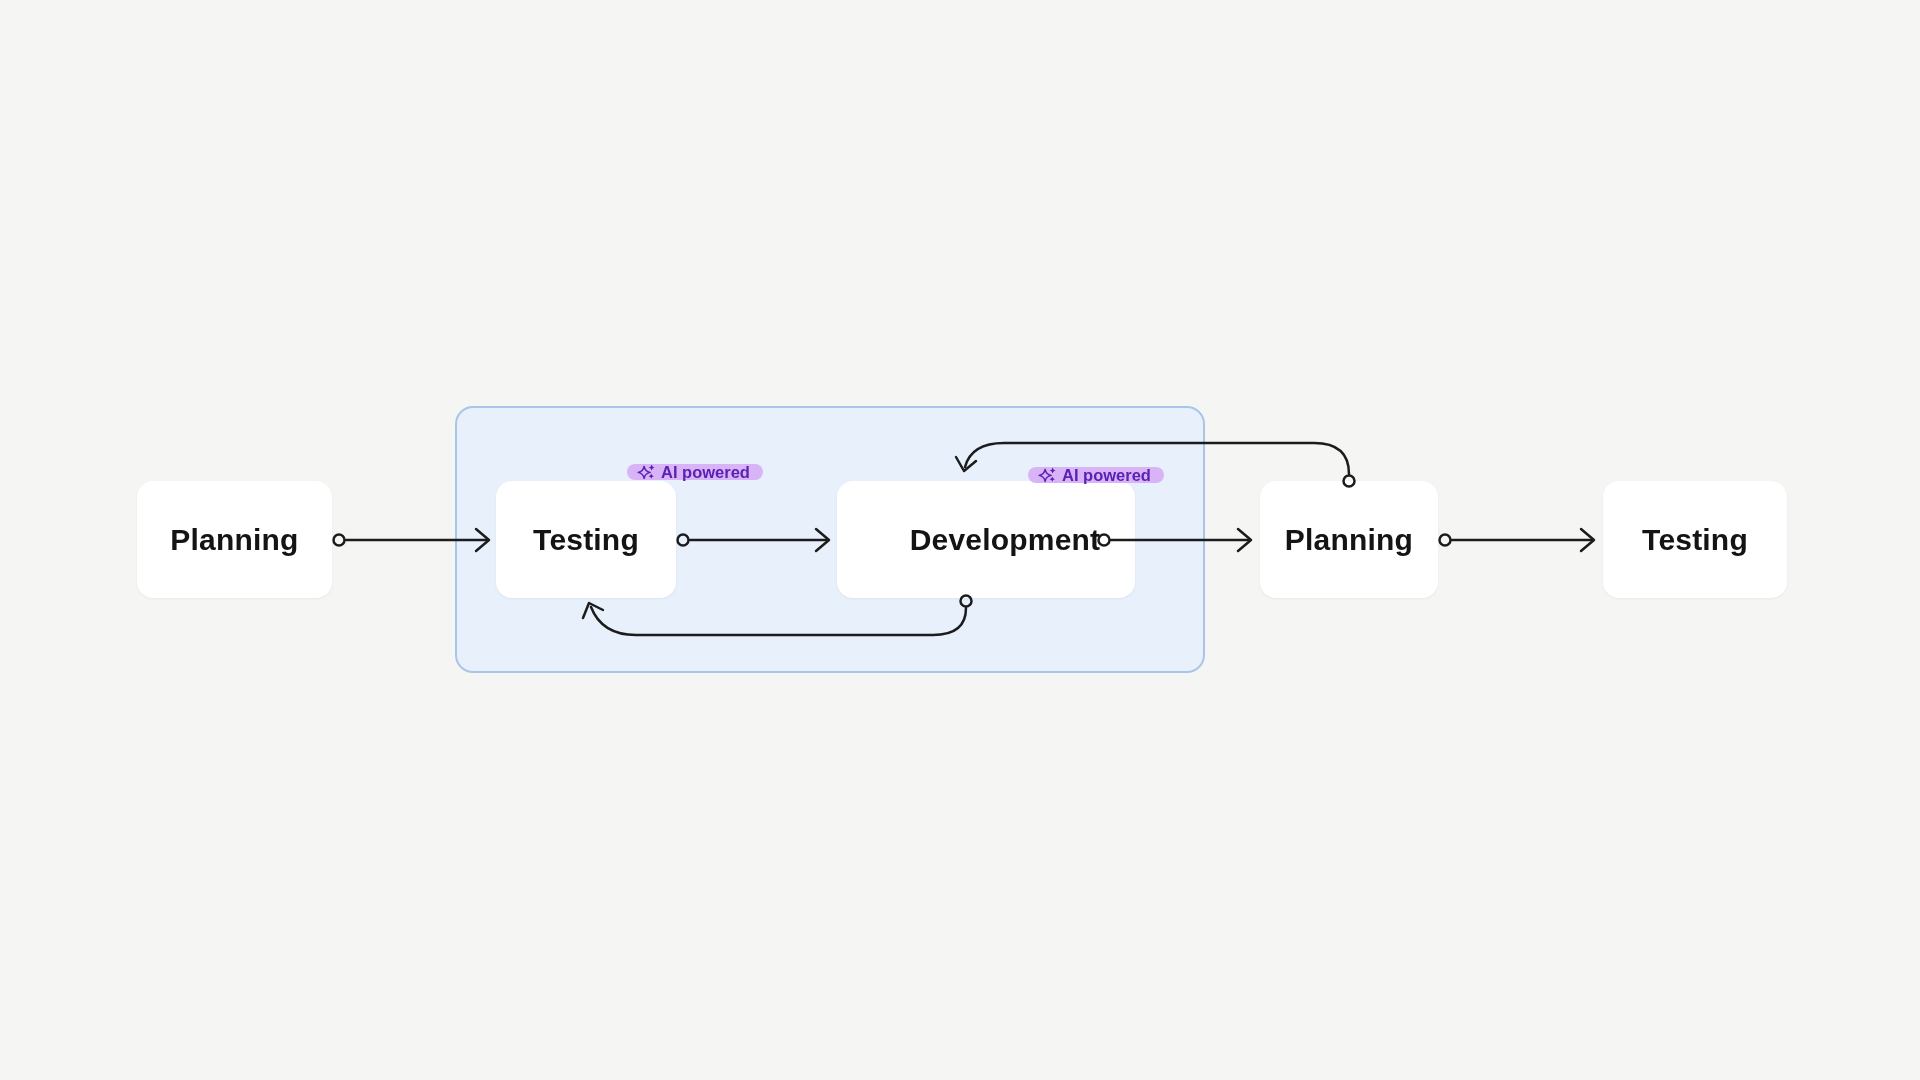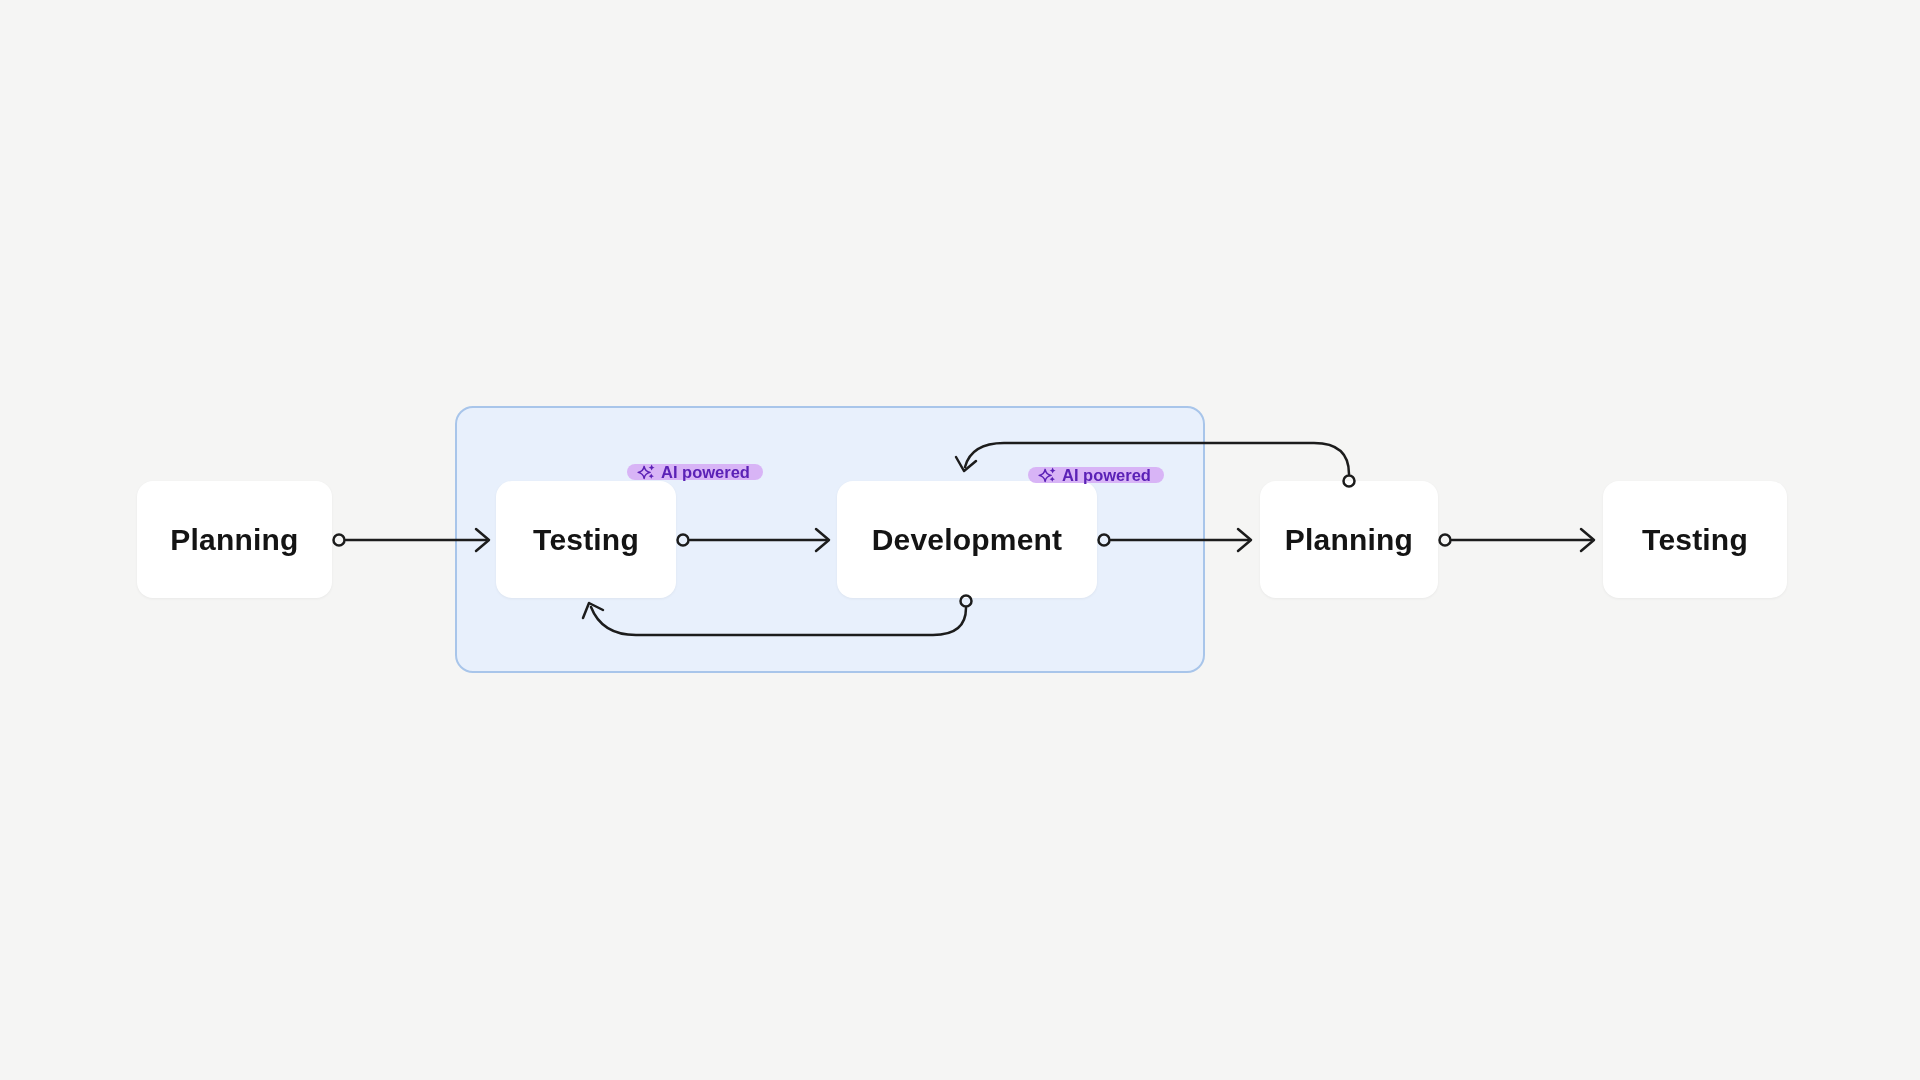--- a/index.html
+++ b/index.html
@@ -42,21 +42,21 @@
   }
   .node .label {
     font-size: 30px;
     font-weight: 700;
     color: #141414;
     letter-spacing: 0.2px;
     white-space: nowrap;
   }
   .node-planning    { left: 137px;  width: 195px; }
   .node-design      { left: 496px;  width: 180px; }
-  .node-development { left: 837px;  width: 260px; }
+  .node-development { left: 837px;  width: 260px; padding-left: 38px; }
   .node-testing     { left: 1260px; width: 178px; }
   .node-release     { left: 1603px; width: 184px; }
 
   .connectors {
     position: absolute;
     left: 0;
     top: 0;
     z-index: 3;
     pointer-events: none;
   }

